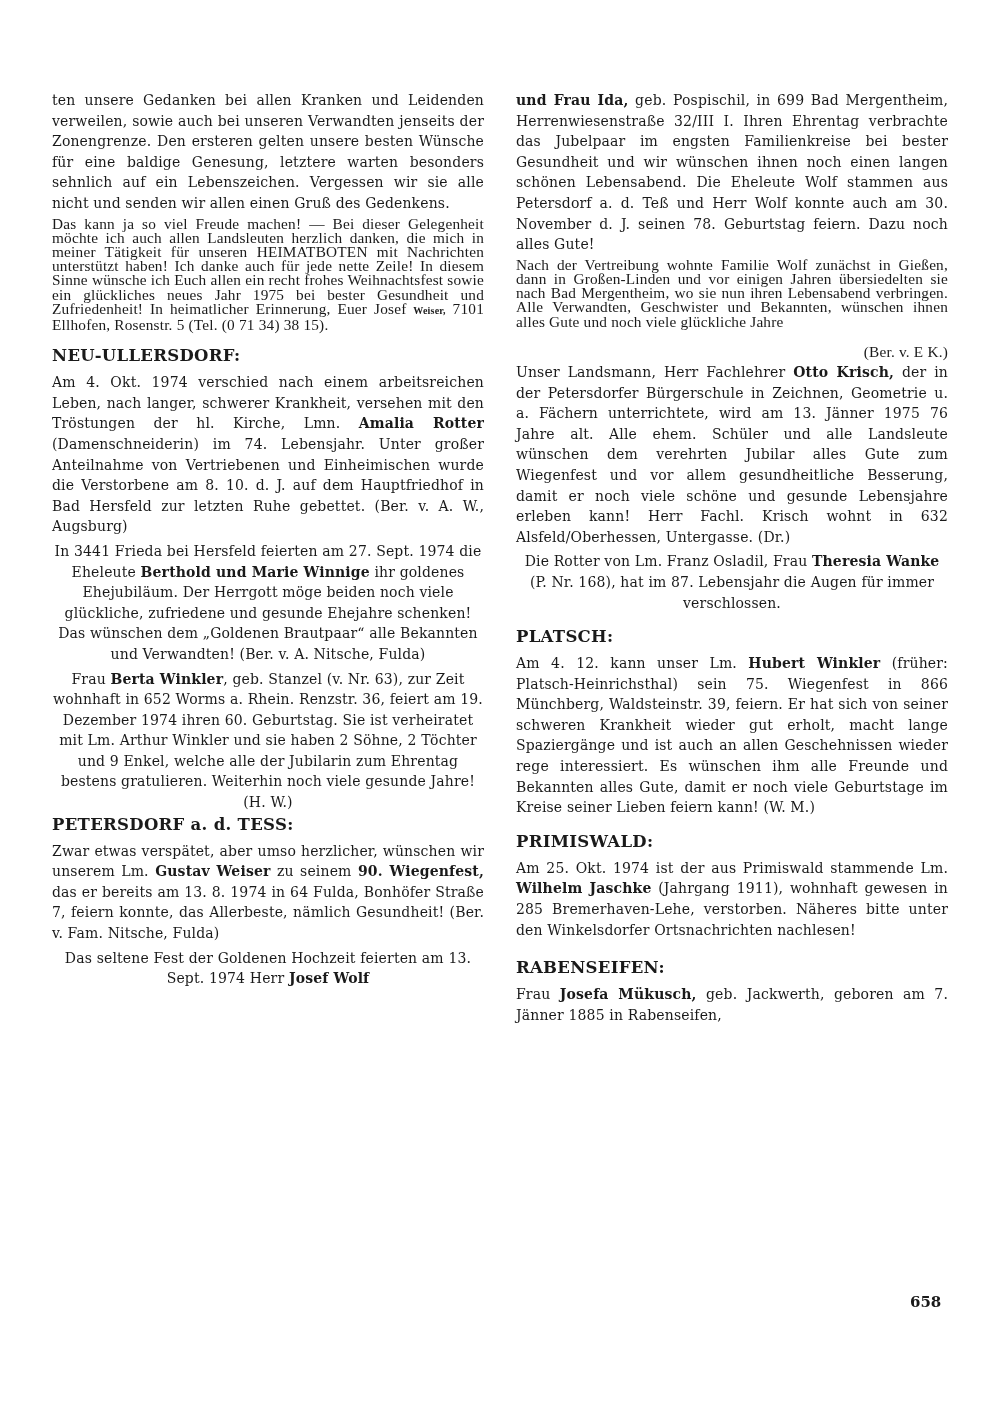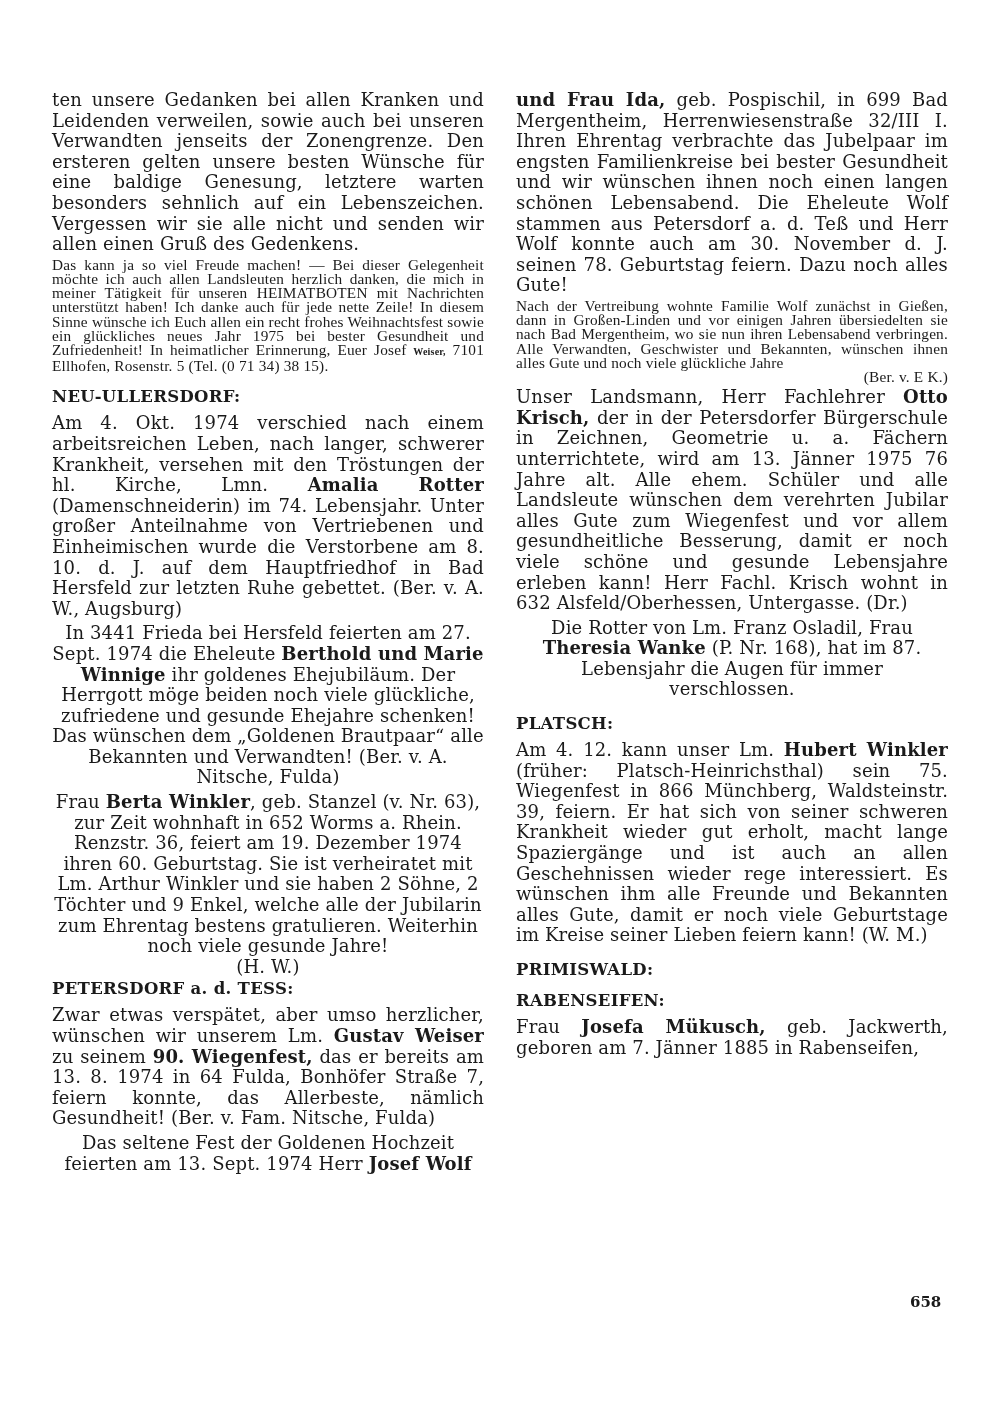--- a/index.html
+++ b/index.html
@@ -1,21 +1,21 @@
 <!DOCTYPE html>
 <html><head>
 <meta charset="utf-8">
 <style>
   html, body { margin: 0; padding: 0; background: #ffffff; }
   body { width: 1000px; height: 1413px; position: relative; overflow: hidden; color: #1a1a1a; }
   .page { position: absolute; left: 0; top: 0; width: 1000px; height: 1413px; }
   .col { position: absolute; top: 90px; width: 432px; }
   .col.left { left: 52px; }
   .col.right { left: 516px; }
-  .p { font-family: "DejaVu Serif", serif; font-size: 18px; line-height: 20.6px; text-align: justify; margin: 0; letter-spacing: 0.15px; }
+  .p { font-family: "DejaVu Serif", serif; font-size: 14px; line-height: 20.6px; text-align: justify; margin: 0; letter-spacing: 0.15px; }
   .p + .p { margin-top: 4px; text-align: center; }
   .small { font-family: "Liberation Serif", serif; font-size: 15.3px; line-height: 14.2px; text-align: justify; margin: 3px 0 0 0; letter-spacing: 0.2px; }
   .small b.sans { font-family: Liberation Serif, serif; font-weight: bold; font-size: 10px; }
   .small-sig { text-align: right; }
   .head { font-family: "DejaVu Serif", serif; font-weight: bold; font-size: 16.5px; line-height: 20px; margin: 14px 0 6px 0; letter-spacing: 0.3px; }
   .sig { text-align: right; }
   b { font-weight: bold; }
   .pagenum { position: absolute; left: 910px; top: 1293px; font-family: "DejaVu Serif", serif; font-weight: bold; font-size: 15px; }
 </style>
 </head>
@@ -36,28 +36,29 @@
 
     <div class="head" style="margin-top:2px">PETERSDORF a. d. TESS:</div>
     <p class="p"><span>Zwar etwas verspätet, aber umso herzlicher, wünschen wir unserem Lm. </span><b>Gustav Weiser</b><span> zu seinem </span><b>90. Wiegenfest,</b><span> das er bereits am 13. 8. 1974 in 64 Fulda, Bonhöfer Straße 7, feiern konnte, das Allerbeste, nämlich Gesundheit! (Ber. v. Fam. Nitsche, Fulda)</span></p>
     <p class="p"><span>Das seltene Fest der Goldenen Hochzeit feierten am 13. Sept. 1974 Herr </span><b>Josef Wolf</b></p>
   </div>
 
   <div class="col right">
     <p class="p"><b>und Frau Ida,</b><span> geb. Pospischil, in 699 Bad Mergentheim, Herrenwiesenstraße 32/III I. Ihren Ehrentag verbrachte das Jubelpaar im engsten Familienkreise bei bester Gesundheit und wir wünschen ihnen noch einen langen schönen Lebensabend. Die Eheleute Wolf stammen aus Petersdorf a. d. Teß und Herr Wolf konnte auch am 30. November d. J. seinen 78. Geburtstag feiern. Dazu noch alles Gute!</span></p>
 
     <p class="small"><span>Nach der Vertreibung wohnte Familie Wolf zunächst in Gießen, dann in Großen-Linden und vor einigen Jahren übersiedelten sie nach Bad Mergentheim, wo sie nun ihren Lebensabend verbringen. Alle Verwandten, Geschwister und Bekannten, wünschen ihnen alles Gute und noch viele glückliche Jahre</span></p>
-    <div class="small small-sig" style="margin-top:0">(Ber. v. E K.)</div>
+    <div class="small small-sig" style="margin-top:16px">(Ber. v. E K.)</div>
 
     <p class="p" style="margin-top:3px"><span>Unser Landsmann, Herr Fachlehrer </span><b>Otto Krisch,</b><span> der in der Petersdorfer Bürgerschule in Zeichnen, Geometrie u. a. Fächern unterrichtete, wird am 13. Jänner 1975 76 Jahre alt. Alle ehem. Schüler und alle Landsleute wünschen dem verehrten Jubilar alles Gute zum Wiegenfest und vor allem gesundheitliche Besserung, damit er noch viele schöne und gesunde Lebensjahre erleben kann! Herr Fachl. Krisch wohnt in 632 Alsfeld/Oberhessen, Untergasse. (Dr.)</span></p>
     <p class="p"><span>Die Rotter von Lm. Franz Osladil, Frau </span><b>Theresia Wanke</b><span> (P. Nr. 168), hat im 87. Lebensjahr die Augen für immer verschlossen.</span></p>
 
     <div class="head" style="">PLATSCH:</div>
     <p class="p"><span>Am 4. 12. kann unser Lm. </span><b>Hubert Winkler</b><span> (früher: Platsch-Heinrichsthal) sein 75. Wiegenfest in 866 Münchberg, Waldsteinstr. 39, feiern. Er hat sich von seiner schweren Krankheit wieder gut erholt, macht lange Spaziergänge und ist auch an allen Geschehnissen wieder rege interessiert. Es wünschen ihm alle Freunde und Bekannten alles Gute, damit er noch viele Geburtstage im Kreise seiner Lieben feiern kann! (W. M.)</span></p>
 
     <div class="head">PRIMISWALD:</div>
+    <p class="p"><span>Am 25. Okt. 1974 ist der aus Primiswald stammende Lm. </span><b>Wilhelm Jaschke</b><span> (Jahrgang 1911), wohnhaft gewesen in 285 Bremerhaven-Lehe, verstorben. Näheres bitte unter den Winkelsdorfer Ortsnachrichten nachlesen!</span></p>
 
-    <div class="head" style="margin-top:11px">RABENSEIFEN:</div>
+    <div class="head" style="margin-top:18px">RABENSEIFEN:</div>
     <p class="p"><span>Frau </span><b>Josefa Mükusch,</b><span> geb. Jackwerth, geboren am 7. Jänner 1885 in Rabenseifen,</span></p>
   </div>
 
   <div class="pagenum">658</div>
 </div>
 
 </body></html>

